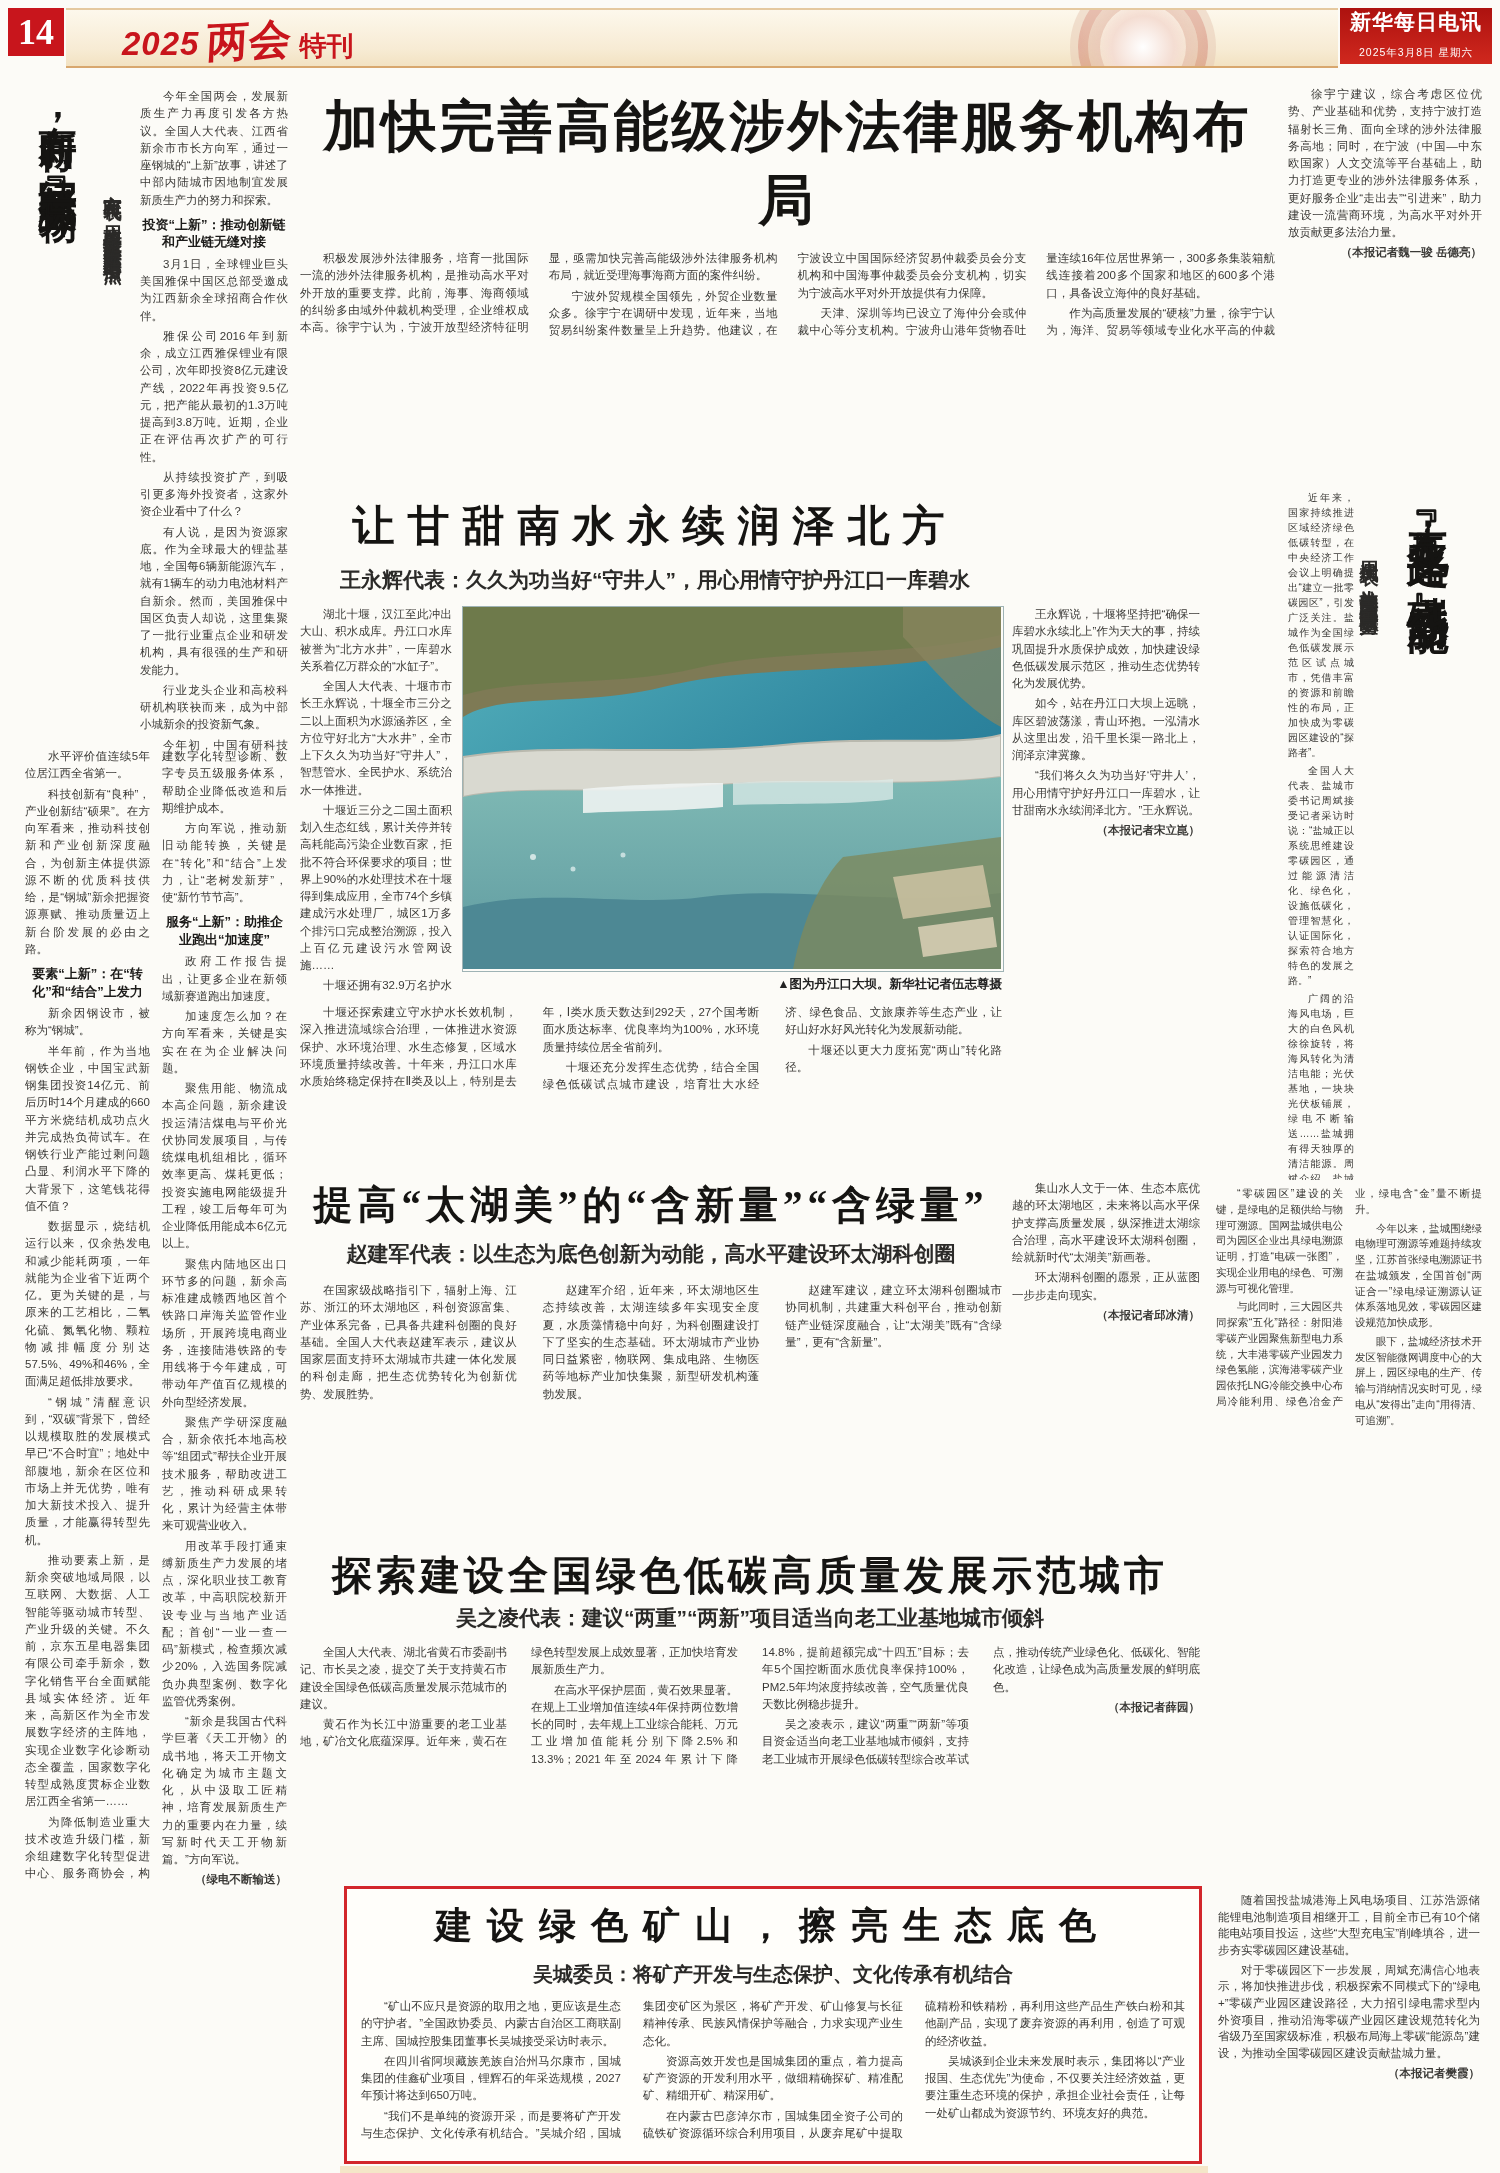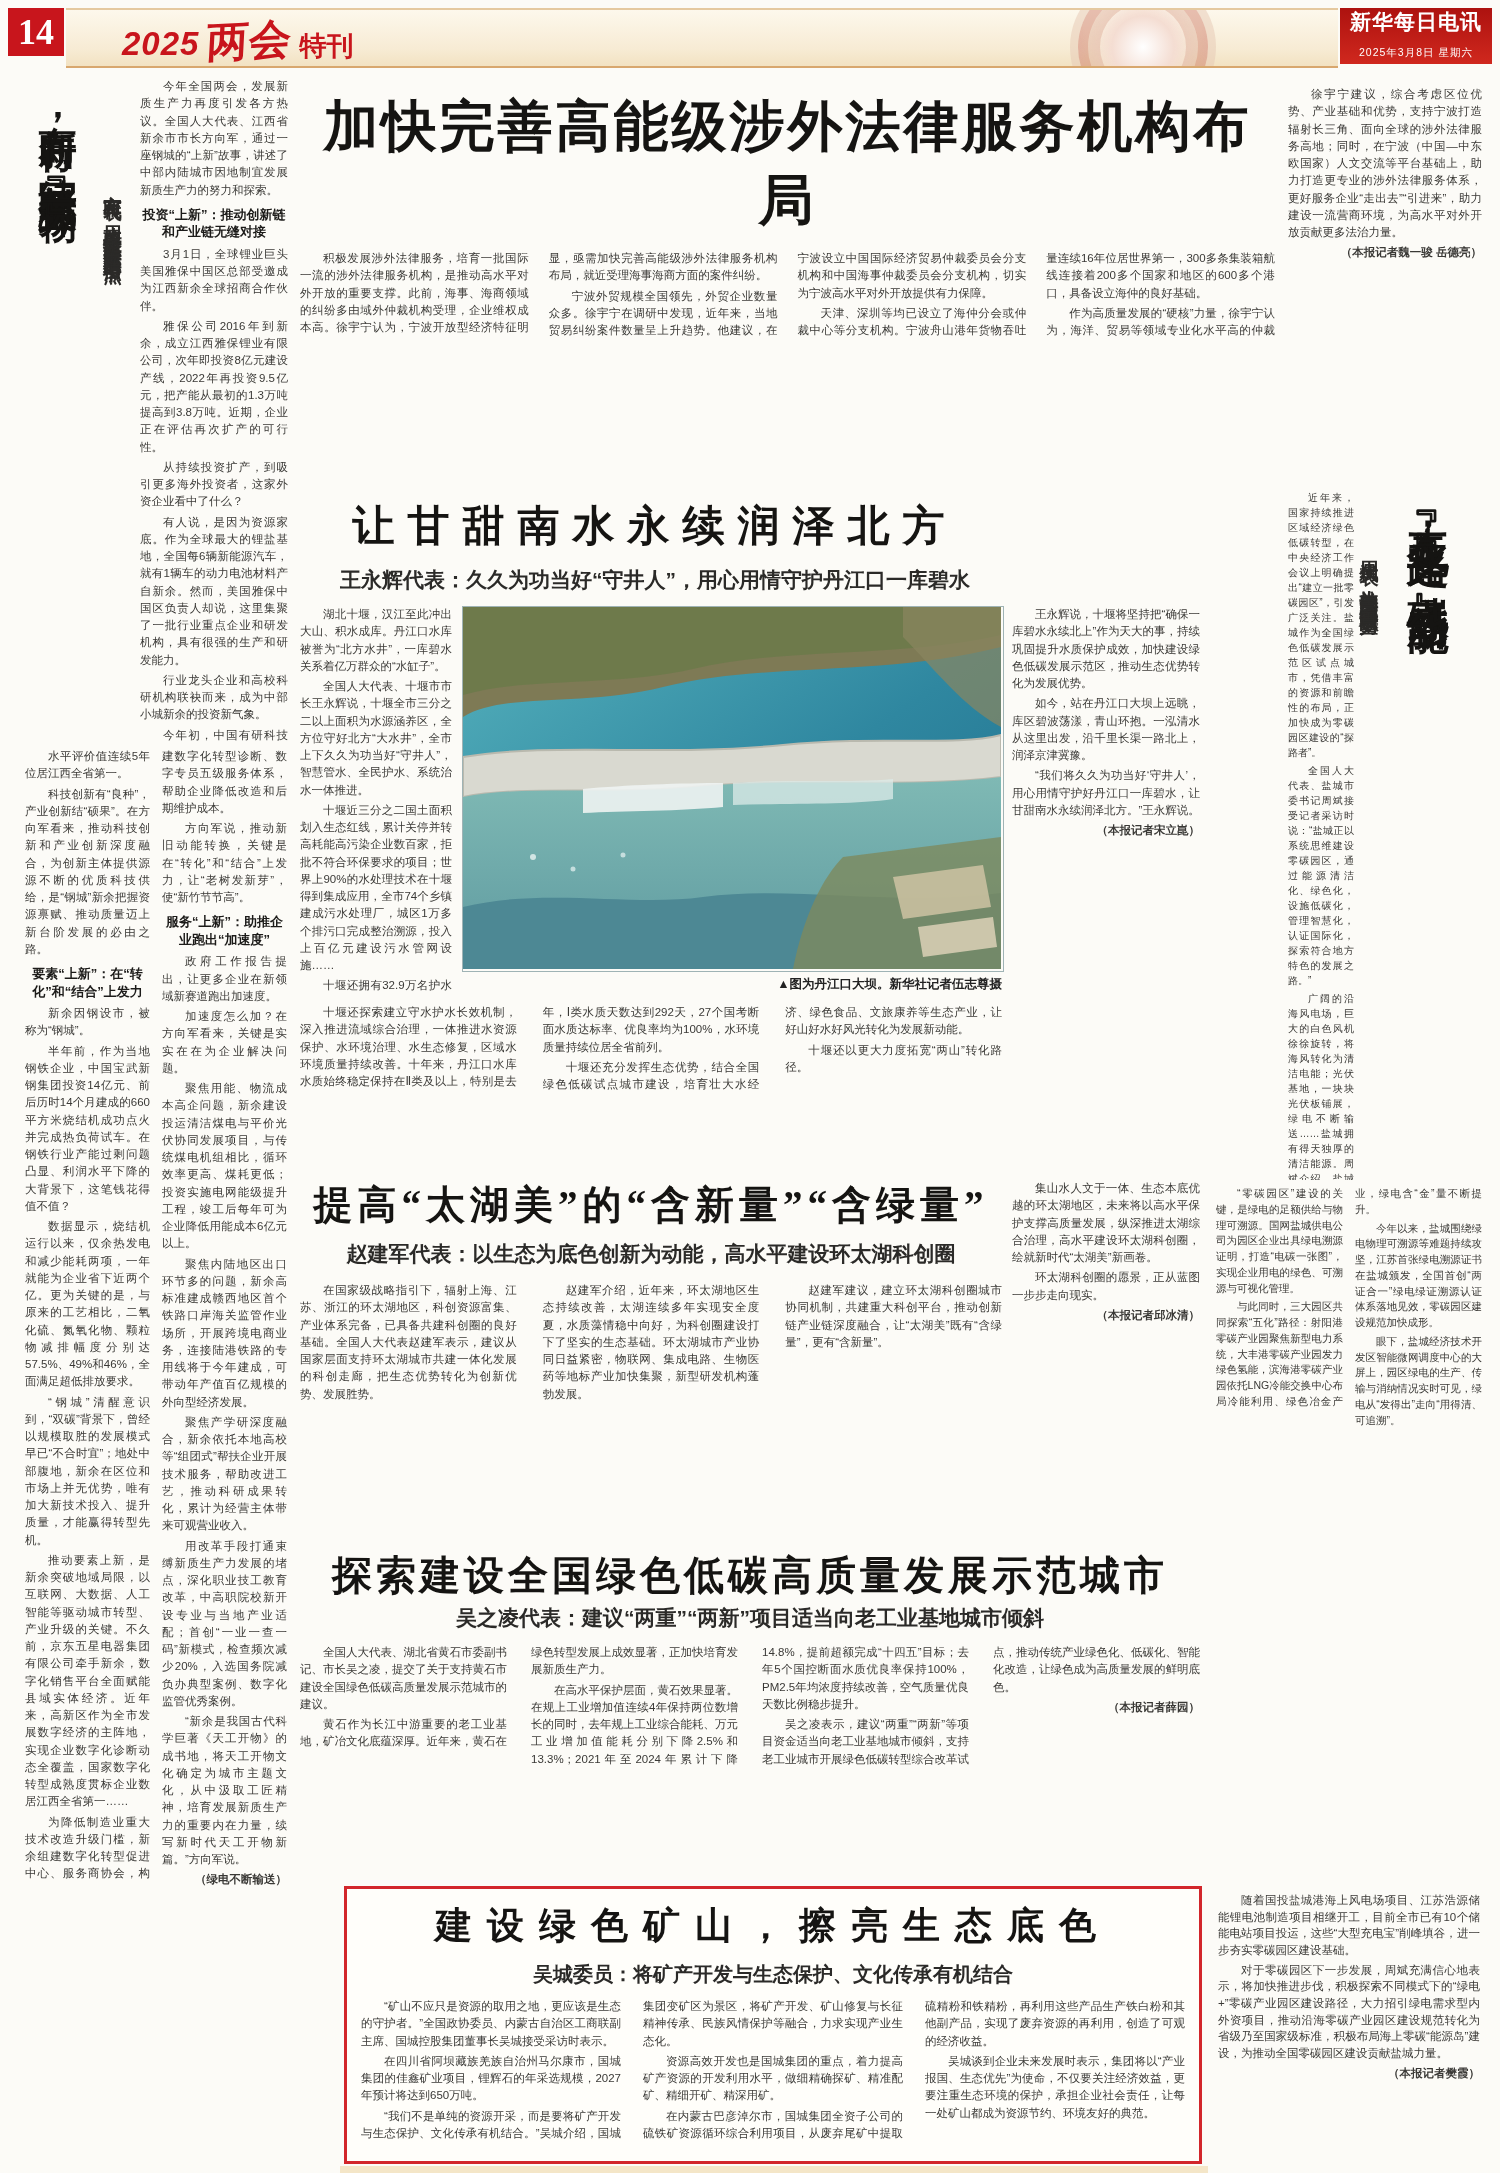--- a/index.html
+++ b/index.html
@@ -31,21 +31,21 @@
   .body-xs{font-size:10px;line-height:1.5;color:#3a3936;}
   .sec-h{font-weight:bold;text-align:center;font-size:13px;color:#1c1b19;margin:7px 0 5px 0;line-height:1.35;}
   .reporter{text-align:right;font-weight:bold;text-indent:0;}
   .clip{overflow:hidden;}
   .vtext{writing-mode:vertical-rl;text-orientation:upright;}
   .headline{font-family:"Liberation Serif","DejaVu Serif",serif;font-weight:900;color:#151412;}
   .byline{color:#2b2a28;font-weight:600;}
   
   .lf-head{position:absolute;left:27px;top:96px;height:648px;font-size:38px;letter-spacing:3px;line-height:1.6;}
   .lf-byline{position:absolute;left:100px;top:180px;height:572px;font-size:18.5px;letter-spacing:2px;}
-  .lf-intro{position:absolute;left:140px;top:78px;width:148px;height:664px;}
+  .lf-intro{position:absolute;left:140px;top:88px;width:148px;height:664px;}
   .lf-lower{position:absolute;left:25px;top:748px;width:262px;height:1412px;column-count:2;column-gap:12px;}
   
   .law-head{position:absolute;left:300px;top:90px;width:975px;text-align:center;font-size:55px;letter-spacing:3px;}
   .law-sub{position:absolute;left:300px;top:202px;width:975px;text-align:center;font-size:24px;}
   .law-body{position:absolute;left:300px;top:250px;width:975px;height:102px;column-count:4;column-gap:20px;}
   .law-right{position:absolute;left:1288px;top:86px;width:194px;height:268px;}
   
   .wat-head{position:absolute;left:320px;top:498px;width:670px;text-align:center;font-size:42px;letter-spacing:13px;}
   .wat-byline{position:absolute;left:320px;top:566px;width:670px;text-align:center;font-size:21px;}
   .wat-left{position:absolute;left:300px;top:606px;width:152px;height:390px;}

